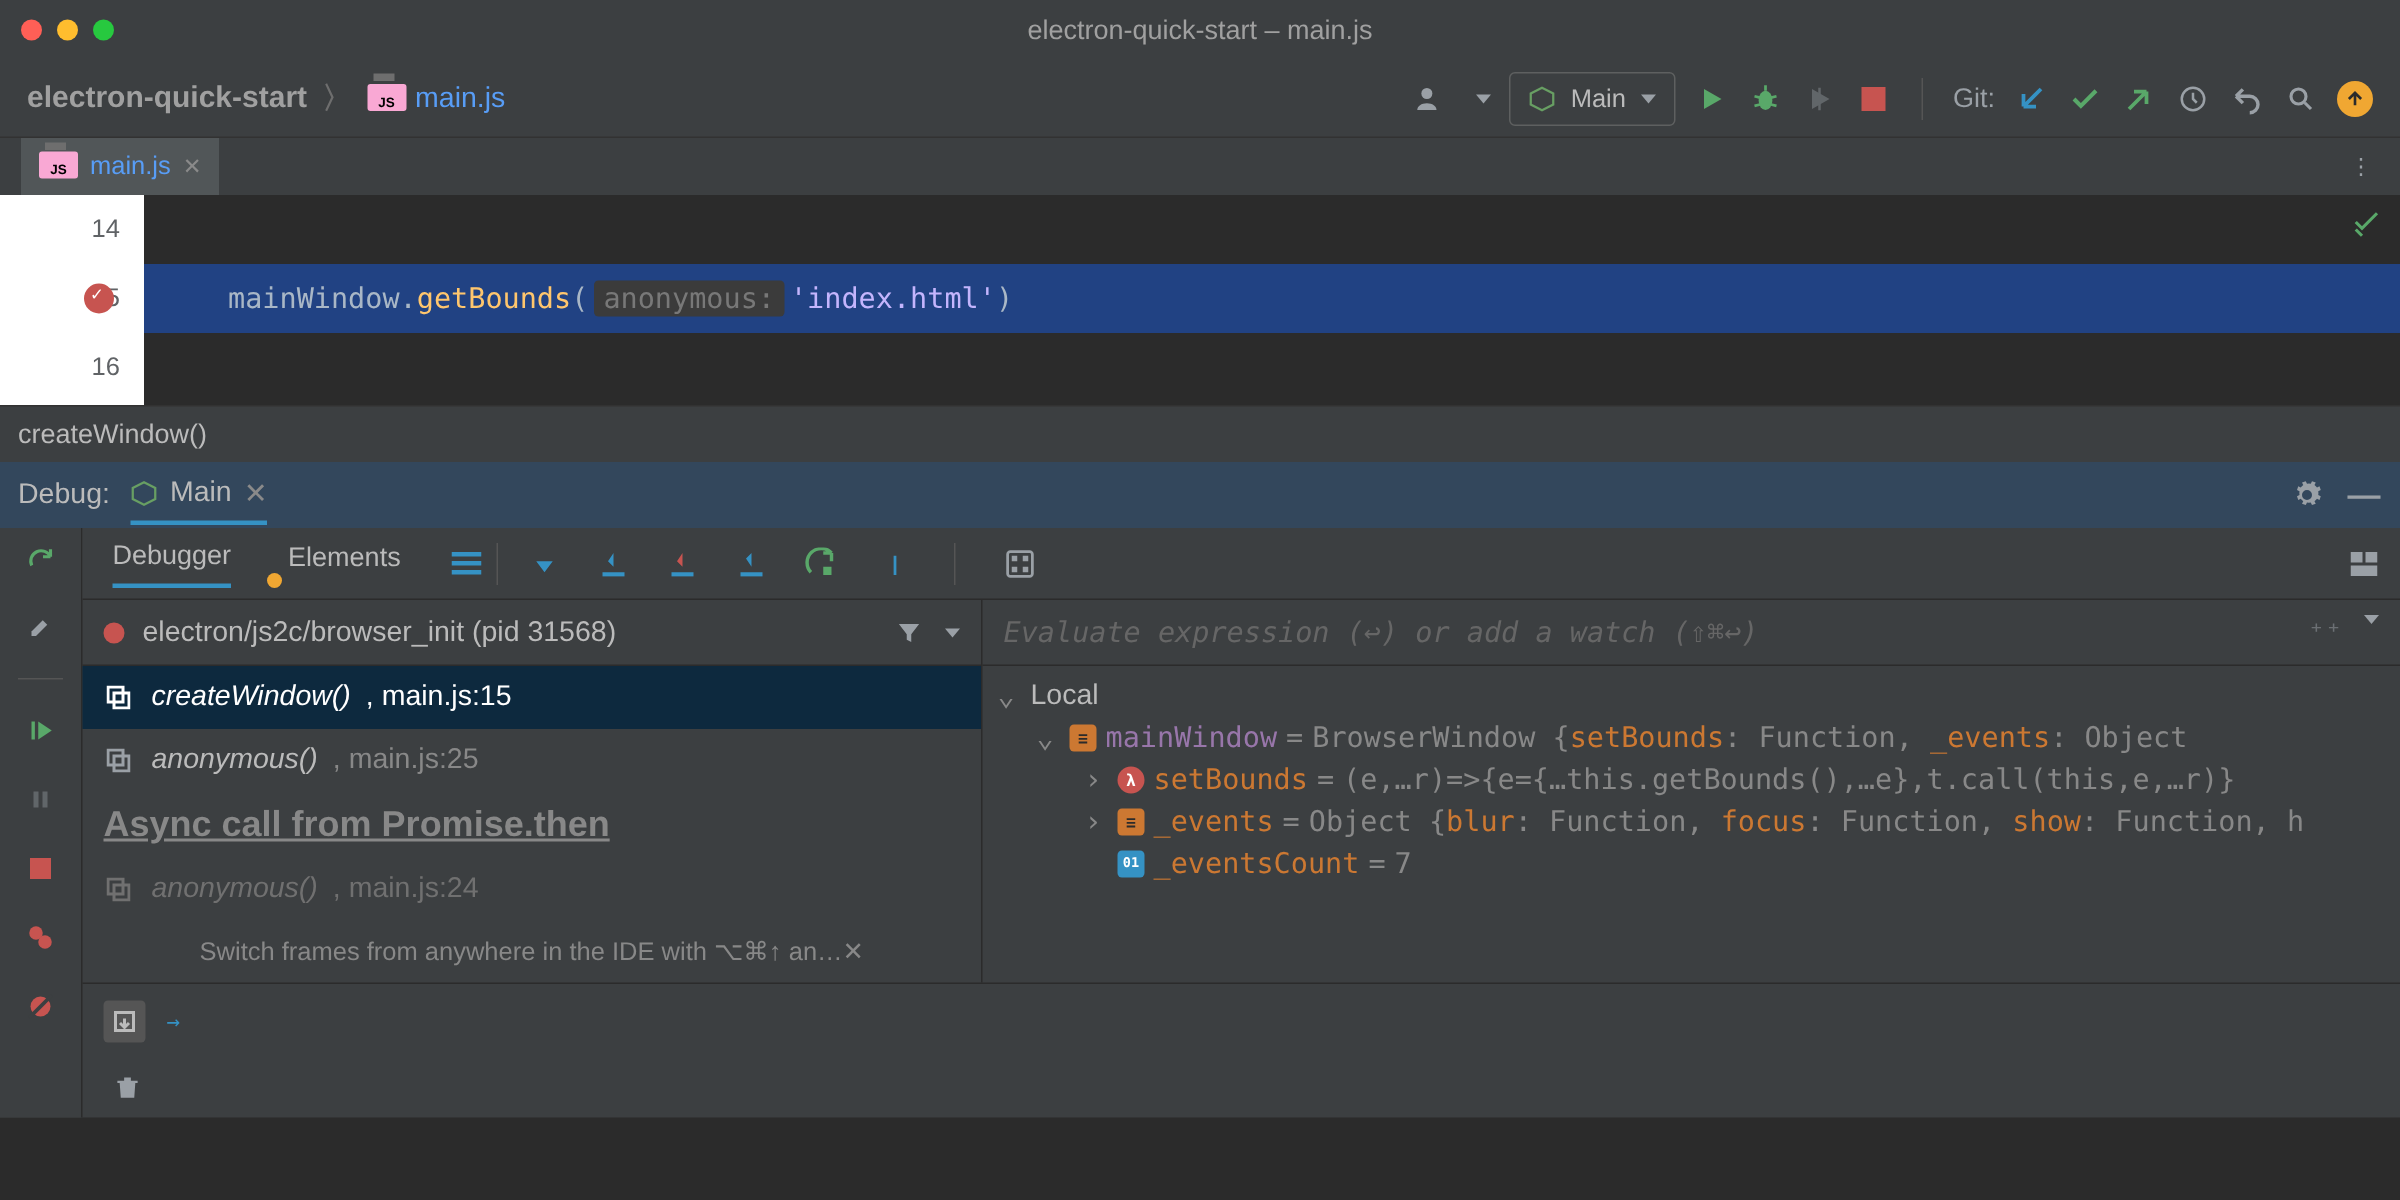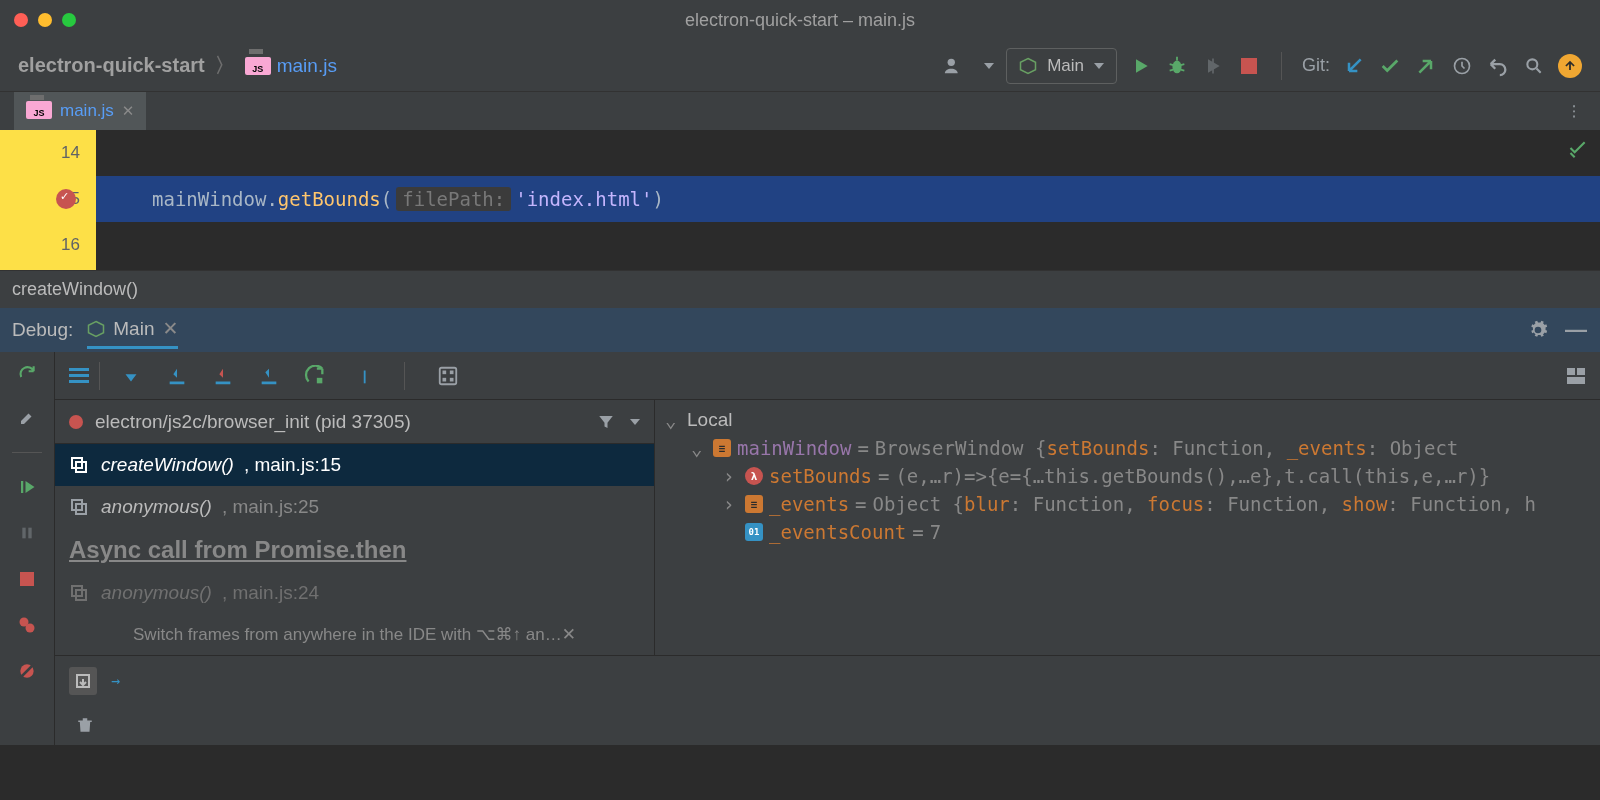--- a/index.html
+++ b/index.html
@@ -29,21 +29,21 @@
 .stop-sq{width:16px;height:16px;background:#c75450;}
 .git-label{color:#9aa0a6;font-size:18px;}
 .arrow-in{color:#3592c4;}
 .check{color:#59a869;}
 .arrow-out{color:#59a869;}
 .updates{width:24px;height:24px;border-radius:50%;background:#f0a732;display:flex;align-items:center;justify-content:center;}
 .tabs-row{height:38px;background:#3c3f41;display:flex;align-items:flex-end;padding:0 14px;gap:2px;}
 .etab{height:38px;background:#515658;display:flex;align-items:center;gap:8px;padding:0 12px;color:#589df6;font-size:17px;}
 .etab .close{color:#8a8a8a;font-size:15px;}
 .editor{background:#2b2b2b;position:relative;}
-.gut{width:96px;background:#fde047;float:left;height:100%;}
+.gut{width:96px;background:#ffffff;float:left;height:100%;}
 .gut-row{height:46px;display:flex;align-items:center;justify-content:flex-end;padding-right:16px;color:#606366;font-size:17px;position:relative;}
 .bp{position:absolute;left:56px;width:20px;height:20px;border-radius:50%;background:#c75450;}
 .bp::after{content:"✓";color:#fff;font-size:11px;position:absolute;top:1px;left:4px;}
 .line{height:46px;display:flex;align-items:center;padding-left:56px;font-family:Menlo,Consolas,monospace;font-size:19px;}
 .line.hl{background:#214283;color:#a9b7c6;}
 .lines{margin-left:96px;position:relative;}
 .line .obj{color:#a9b7c6;} .line .method{color:#ffc66d;} .line .paren{color:#a9b7c6;} .line .hint{background:#3b3b3b;color:#787878;padding:1px 6px;border-radius:3px;margin:0 4px;} .line .str{color:#c4b5fd;}
 .check-badge{position:absolute;right:12px;top:8px;color:#59a869;}
 .ctx-bar{height:38px;background:#3c3f41;border-top:1px solid #323232;display:flex;align-items:center;padding:0 12px;color:#bbb;font-size:18px;}
 .debug-hdr{height:44px;background:#33475c;display:flex;align-items:center;padding:0 12px;gap:14px;font-size:19px;}
@@ -227,21 +227,21 @@
         <span>16</span>
       </div>
   </div>
   <div class="lines">
     <div class="line"></div>
     <div class="line hl">
       <span class="obj">mainWindow</span>
         <span class="obj">.</span>
         <span class="method">getBounds</span>
         <span class="paren">(</span>
-        <span class="hint">filePath:</span>
+        <span class="hint">anonymous:</span>
         <span class="str">'index.html'</span>
         <span class="paren">)</span>
     </div>
     <div class="line"></div>
   </div>
   <span class="check-badge">
       <svg viewBox="0 0 24 24" width="20" height="20" fill="none" stroke="#59a869" stroke-width="2.5">
         <path d="M3 12l5 5L20 5M3 18l5 5"></path>
       </svg>
     </span>
@@ -309,20 +309,25 @@
     <span class="tb-ico">
         <svg viewBox="0 0 24 24" width="20" height="20">
           <circle cx="12" cy="12" r="8" fill="#c75450"></circle>
           <line x1="3" y1="21" x2="21" y2="3" stroke="#3c3f41" stroke-width="3"></line>
         </svg>
       </span>
   </div>
 
   <div style="flex:1;display:flex;flex-direction:column">
     <div class="debug-toolbar">
+      <div class="dbg-tabs">
+        <span class="dbg-tab active">Debugger</span>
+        <span class="el-dot"></span>
+        <span class="dbg-tab">Elements</span>
+      </div>
       <span class="tb-ico" style="margin-left:12px">
           <svg width="20" height="16">
             <rect width="20" height="3" fill="#3592c4"></rect>
             <rect y="6" width="20" height="3" fill="#3592c4"></rect>
             <rect y="12" width="20" height="3" fill="#3592c4"></rect>
           </svg>
         </span>
       <span class="sep"></span>
       <div class="step-icons">
         <span class="step-ico">
@@ -379,21 +384,21 @@
             <rect y="9" width="18" height="7" fill="#9aa0a6"></rect>
           </svg>
         </span>
     </div>
 
     <div class="debug-content">
 
       <div class="frames-panel">
         <div class="frame-hdr">
           <span class="red-dot"></span>
-          <span>electron/js2c/browser_init (pid 37305)</span>
+          <span>electron/js2c/browser_init (pid 31568)</span>
           <span class="spacer"></span>
           <span class="tb-ico">
               <svg viewBox="0 0 24 24" width="18" height="18" fill="#9aa0a6">
                 <path d="M3 4h18l-7 9v7l-4-2v-5z"></path>
               </svg>
             </span>
           <span class="caret"></span>
         </div>
         <div class="frame-row sel">
           <span class="tb-ico">
@@ -426,20 +431,27 @@
           <span class="fn">anonymous()</span>
             <span class="loc">, main.js:24</span>
         </div>
         <div class="tip-row">
           <span>Switch frames from anywhere in the IDE with ⌥⌘↑ an…</span>
           <span style="color:#888">✕</span>
         </div>
       </div>
 
       <div class="vars-panel">
+        <div class="eval-row">
+          <span>Evaluate expression (↩) or add a watch (⇧⌘↩)</span>
+          <div class="er-right">
+            <span class="tb-ico" style="opacity:.5">⁺⁺</span>
+            <span class="caret"></span>
+          </div>
+        </div>
         <div class="var-tree">
           <div class="vt-row">
               <span class="vt-caret">⌄</span>
               <span class="vt-scope">Local</span>
             </div>
           <div class="vt-row vt-indent1">
             <span class="vt-caret">⌄</span>
             <span class="vt-ico obj">≡</span>
             <span class="vt-name pur">mainWindow</span>
             <span class="vt-eq"> = </span>

